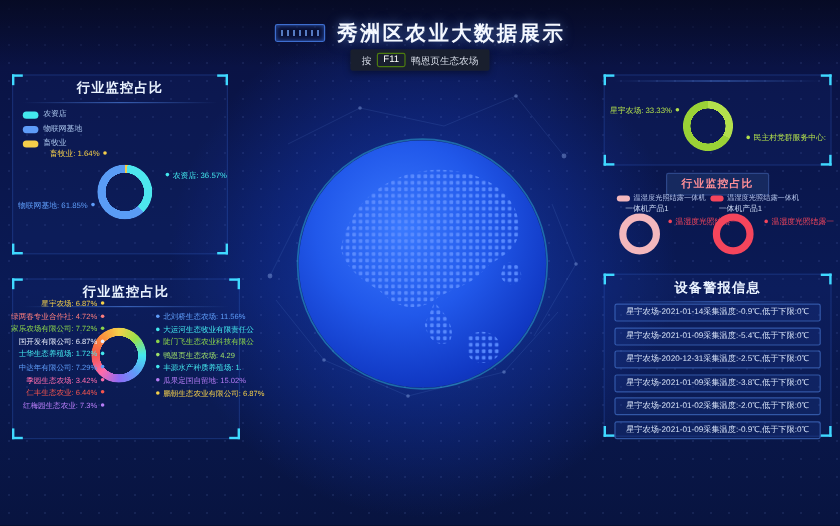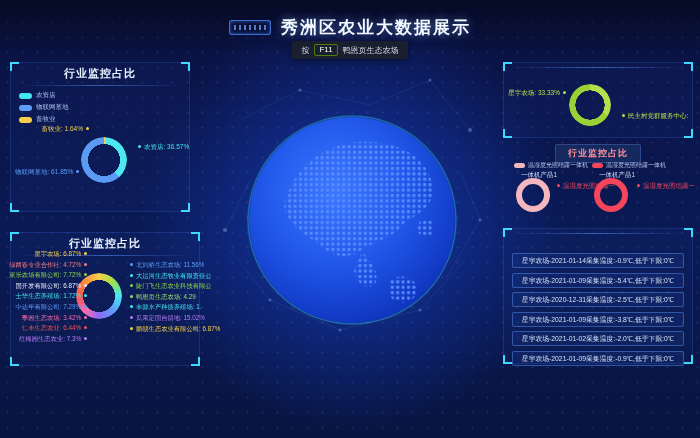--- a/index.html
+++ b/index.html
@@ -216,20 +216,21 @@
     <div class="lab" style="left:95px;top:30px;color:#cfdcf6;">一体机产品1</div>
     <div class="mini-ring" style="left:90px;top:37px;border:6px solid #f5455c;"></div>
     <div class="lab dot-l" style="left: 133px; top: 41px; color: rgb(245, 69, 92);">温湿度光照结露一</div>
   </div>
 
   <div class="panel" style="left:503px;top:228px;width:188px;height:134px;">
     <span class="corner c-tl"></span>
       <span class="corner c-tr"></span>
       <span class="corner c-bl"></span>
       <span class="corner c-br"></span>
+    <div class="ptitle">设备警报信息</div>
     <div class="pdivider"></div>
     <div class="alarm-rows">
       <div class="alarm-row">星宇农场-2021-01-14采集温度:-0.9℃,低于下限:0℃</div>
       <div class="alarm-row">星宇农场-2021-01-09采集温度:-5.4℃,低于下限:0℃</div>
       <div class="alarm-row">星宇农场-2020-12-31采集温度:-2.5℃,低于下限:0℃</div>
       <div class="alarm-row">星宇农场-2021-01-09采集温度:-3.8℃,低于下限:0℃</div>
       <div class="alarm-row">星宇农场-2021-01-02采集温度:-2.0℃,低于下限:0℃</div>
       <div class="alarm-row">星宇农场-2021-01-09采集温度:-0.9℃,低于下限:0℃</div>
     </div>
   </div>

